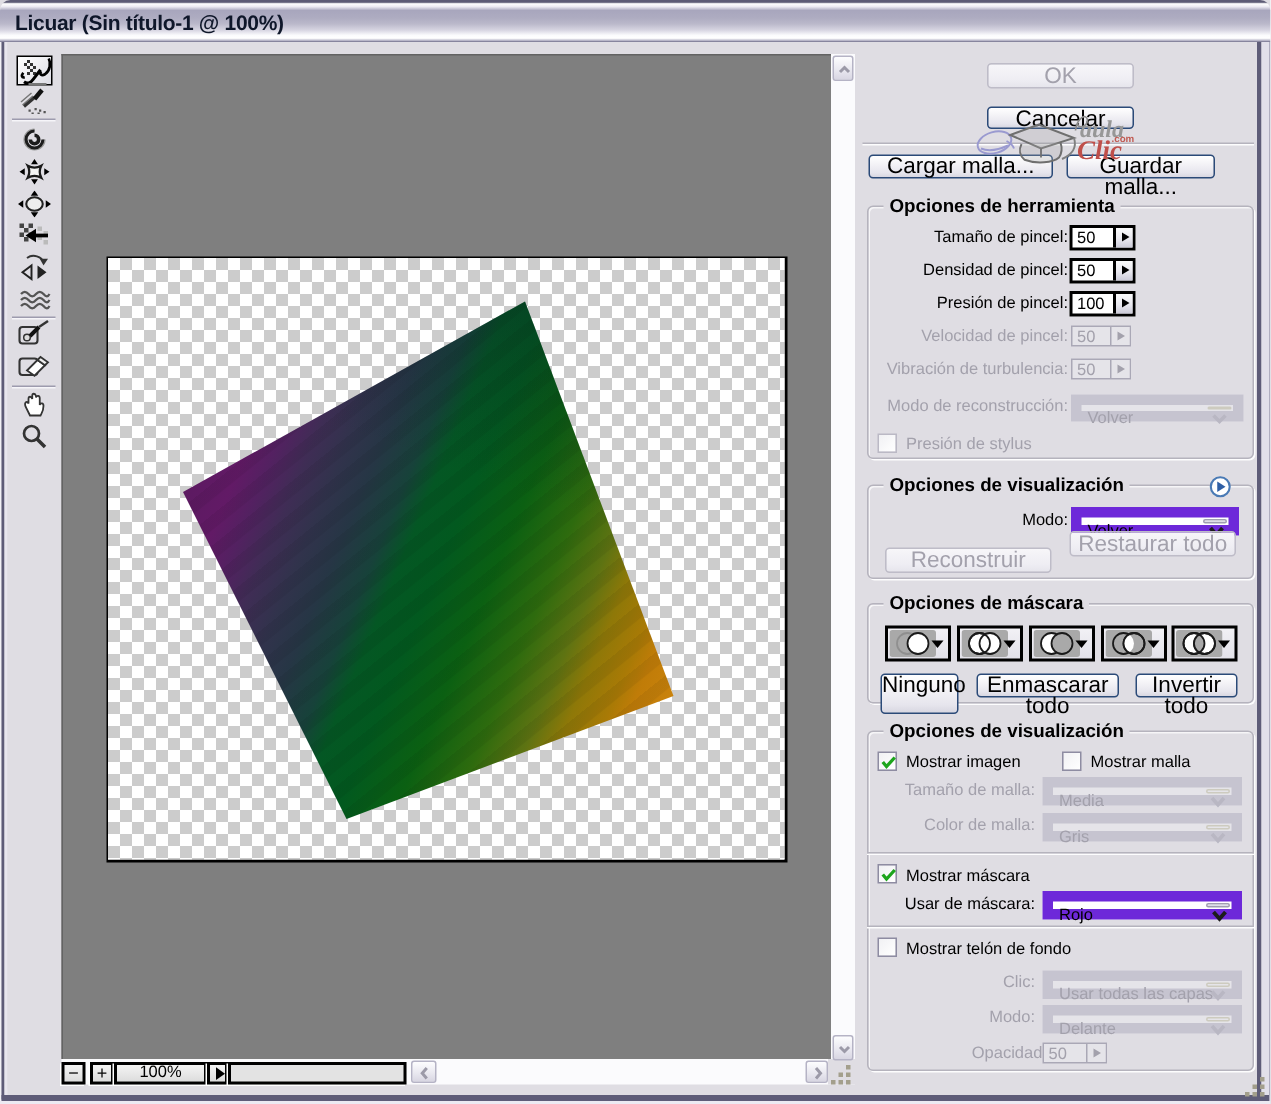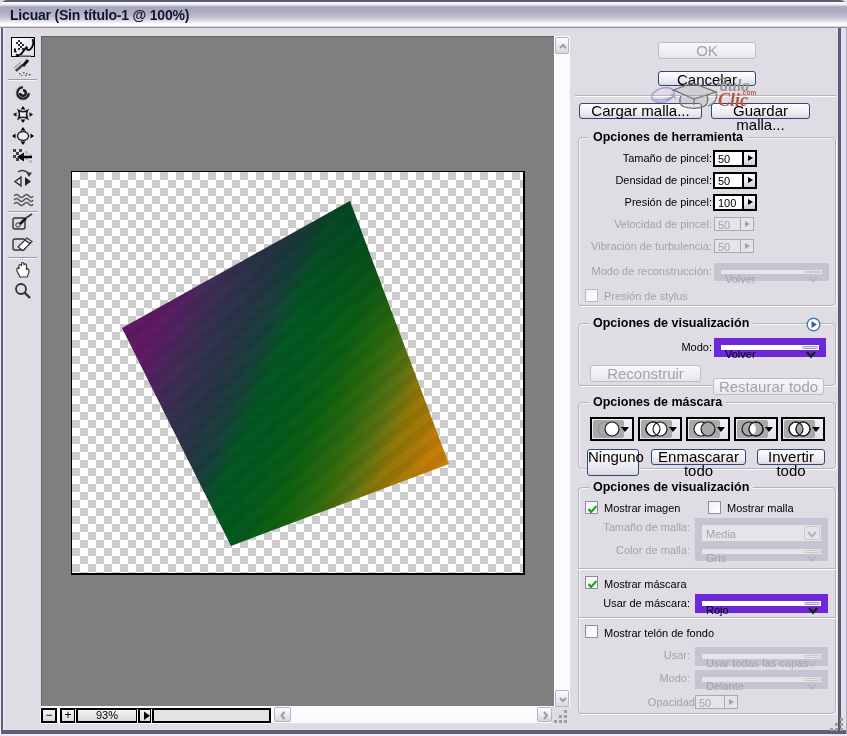--- a/index.html
+++ b/index.html
@@ -167,21 +167,21 @@
     </svg>
   </div>
 <div class="sbtn" style="left:537px; top:707px; width:15px; height:15px;">
  <svg width="15" height="15">
       <path d="M6,4 L9,7.5 L6,11" fill="none" stroke="#9c9aa8" stroke-width="2"></path>
     </svg>
   </div>
 
 <div class="zbtn" style="left:41px; top:708px; width:16px; height:15px; font-size:12px; line-height:10px;">−</div>
 <div class="zbtn" style="left:60px; top:708px; width:16px; height:15px; font-size:12px; line-height:11px;">+</div>
-<div class="zbtn" style="left:76px; top:708px; width:62px; height:15px; font-size:11px; line-height:11px;">93%</div>
+<div class="zbtn" style="left:76px; top:708px; width:62px; height:15px; font-size:11px; line-height:11px;">100%</div>
 <div class="zbtn" style="left:138px; top:708px; width:14px; height:15px;">
  <svg width="10" height="11" style="position:absolute;left:2px;top:1px;">
       <polygon points="2,0.5 8,4.8 2,9" fill="#000"></polygon>
     </svg>
   </div>
 <div class="abs" id="ztrack"></div>
 
 <svg class="abs" style="left:554px; top:708px;" width="16" height="16">
  <g fill="#a39f8c">
   <rect x="10" y="2" width="3" height="3"></rect>
@@ -385,21 +385,21 @@
 <div class="lab rl" style="right:135px; top:341px;">Modo:</div>
 <div class="combo" style="left:714px; top:338px; width:112px; height:19px;">
     <span class="cv">Volver</span>
   <span class="cbtn">
       <svg width="16" height="15">
         <path d="M4,5 L8,9.5 L12,5" fill="none" stroke="#1c1c1c" stroke-width="2.6"></path>
       </svg>
     </span>
   </div>
 <div class="btn dis" style="left:590px; top:365px; width:111px; height:17px; line-height:15px;">Reconstruir</div>
-<div class="btn dis" style="left:713px; top:378px; width:111px; height:17px; line-height:15px;">Restaurar todo</div>
+<div class="btn dis" style="left:713px; top:354px; width:111px; height:17px; line-height:15px;">Restaurar todo</div>
 
 <div class="grp" style="left:578px; top:402px; width:258px; height:67px;"></div>
 <div class="gt" style="left:589px; top:395px;">Opciones de máscara</div>
 <div class="mbtn" style="left:590px; top:417px;">
  <svg width="31" height="18">
       <rect x="0" y="0" width="31" height="18" rx="2" fill="#a9a9a9"></rect>
   <circle cx="12" cy="9" r="7" fill="none" stroke="#8f8f8f" stroke-width="1.2"></circle>
   <circle cx="19" cy="9" r="7" fill="#fff" stroke="#1a1a1a" stroke-width="1.2"></circle>
     </svg>
   </div>
@@ -453,21 +453,21 @@
 
 <div class="grp" style="left:578px; top:487px; width:258px; height:227px;"></div>
 <div class="gt" style="left:589px; top:480px;">Opciones de visualización</div>
 <div class="cb" style="left:585px; top:501px;"><svg width="13" height="13">
       <path d="M2.5,6 L5,9 L10.5,3" fill="none" stroke="#1da51d" stroke-width="2.2"></path>
     </svg></div>
 <div class="lab" style="left:604px; top:502px;">Mostrar imagen</div>
 <div class="cb" style="left:708px; top:501px;"></div>
 <div class="lab" style="left:727px; top:502px;">Mostrar malla</div>
 <div class="lab rl dis" style="right:157px; top:521px;">Tamaño de malla:</div>
-<div class="combo dis" style="left:695px; top:518px; width:133px; height:30px;">
+<div class="combo dis" style="left:695px; top:518px; width:133px; height:19px;">
     <span class="cv">Media</span>
   <span class="cbtn dis">
       <svg width="14" height="15">
         <path d="M3,5 L7,9.5 L11,5" fill="none" stroke="#b9b7c3" stroke-width="2.4"></path>
       </svg>
     </span>
   </div>
 <div class="lab rl dis" style="right:157px; top:544px;">Color de malla:</div>
 <div class="combo dis" style="left:695px; top:542px; width:133px; height:19px;">
     <span class="cv">Gris</span>
@@ -487,21 +487,21 @@
     <span class="cv">Rojo</span>
   <span class="cbtn">
       <svg width="16" height="15">
         <path d="M4,5 L8,9.5 L12,5" fill="none" stroke="#1c1c1c" stroke-width="2.6"></path>
       </svg>
     </span>
   </div>
 <div class="sep" style="left:578px; top:617px; width:258px;"></div>
 <div class="cb" style="left:585px; top:625px;"></div>
 <div class="lab" style="left:604px; top:627px;">Mostrar telón de fondo</div>
-<div class="lab rl dis" style="right:157px; top:649px;">Usar:</div>
+<div class="lab rl dis" style="right:157px; top:649px;">Clic:</div>
 <div class="combo dis" style="left:695px; top:647px; width:133px; height:19px;">
     <span class="cv">Usar todas las capas</span>
   <span class="cbtn dis">
       <svg width="14" height="15">
         <path d="M3,5 L7,9.5 L11,5" fill="none" stroke="#b9b7c3" stroke-width="2.4"></path>
       </svg>
     </span>
   </div>
 <div class="lab rl dis" style="right:157px; top:672px;">Modo:</div>
 <div class="combo dis" style="left:695px; top:670px; width:133px; height:19px;">

